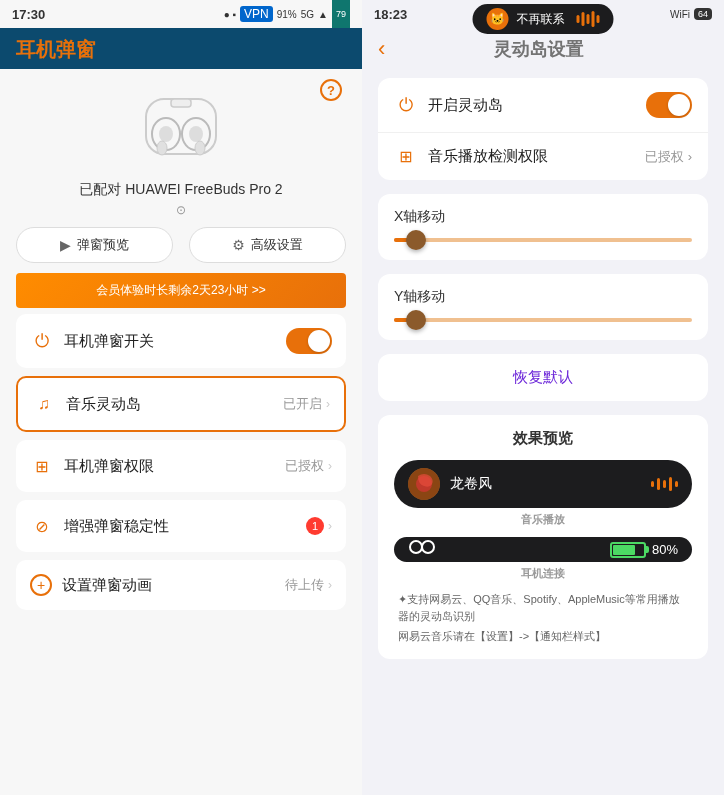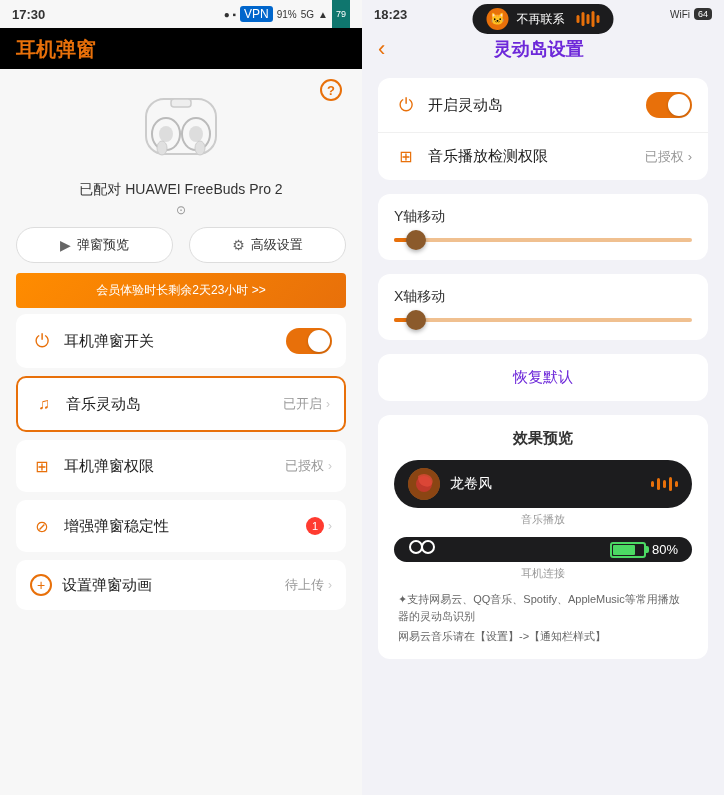--- a/index.html
+++ b/index.html
@@ -41,21 +41,21 @@
 
     .left-status-icons {
       display: flex;
       align-items: center;
       gap: 4px;
       font-size: 10px;
     }
 
     .left-header {
       padding: 8px 16px 6px 16px;
-      background: #000000;
+      background: #0c4a6e;
     }
 
     .left-title {
       font-size: 20px;
       font-weight: 700;
       color: #e8700a;
     }
 
     .earbuds-image-area {
       display: flex;
@@ -316,21 +316,21 @@
       color: #e8700a;
       font-size: 20px;
       cursor: pointer;
     }
 
     .right-title {
       flex: 1;
       text-align: center;
       font-size: 18px;
       font-weight: 600;
-      color: #6d28d9;
+      color: #737373;
       margin-right: 24px;
     }
 
     .right-content {
       flex: 1;
       overflow-y: auto;
       padding: 8px 16px;
     }
 
     .right-section {
@@ -490,20 +490,21 @@
       width: 3px;
       background: #e8700a;
       border-radius: 2px;
     }
 
     .preview-caption {
       text-align: center;
       font-size: 11px;
       color: #999;
       margin-bottom: 10px;
+      font-weight: bold;
     }
 
     .preview-pill-earphone {
       background: #1c1c1e;
       border-radius: 30px;
       padding: 0 14px;
       display: flex;
       align-items: center;
       justify-content: space-between;
       margin-bottom: 4px;
@@ -725,29 +726,29 @@
           <span class="right-row-label">音乐播放检测权限</span>
         </div>
         <div class="right-row-right">
           <span>已授权</span>
           <span class="arrow">›</span>
         </div>
       </div>
     </div>
 
     <div class="slider-section">
-      <div class="slider-label">Y轴移动</div>
+      <div class="slider-label">X轴移动</div>
       <div class="slider-track">
         <div class="slider-fill"></div>
         <div class="slider-thumb"></div>
       </div>
     </div>
 
     <div class="slider-section">
-      <div class="slider-label">X轴移动</div>
+      <div class="slider-label">Y轴移动</div>
       <div class="slider-track">
         <div class="slider-fill"></div>
         <div class="slider-thumb"></div>
       </div>
     </div>
 
     <div class="restore-btn">
       <span>恢复默认</span>
     </div>
 

